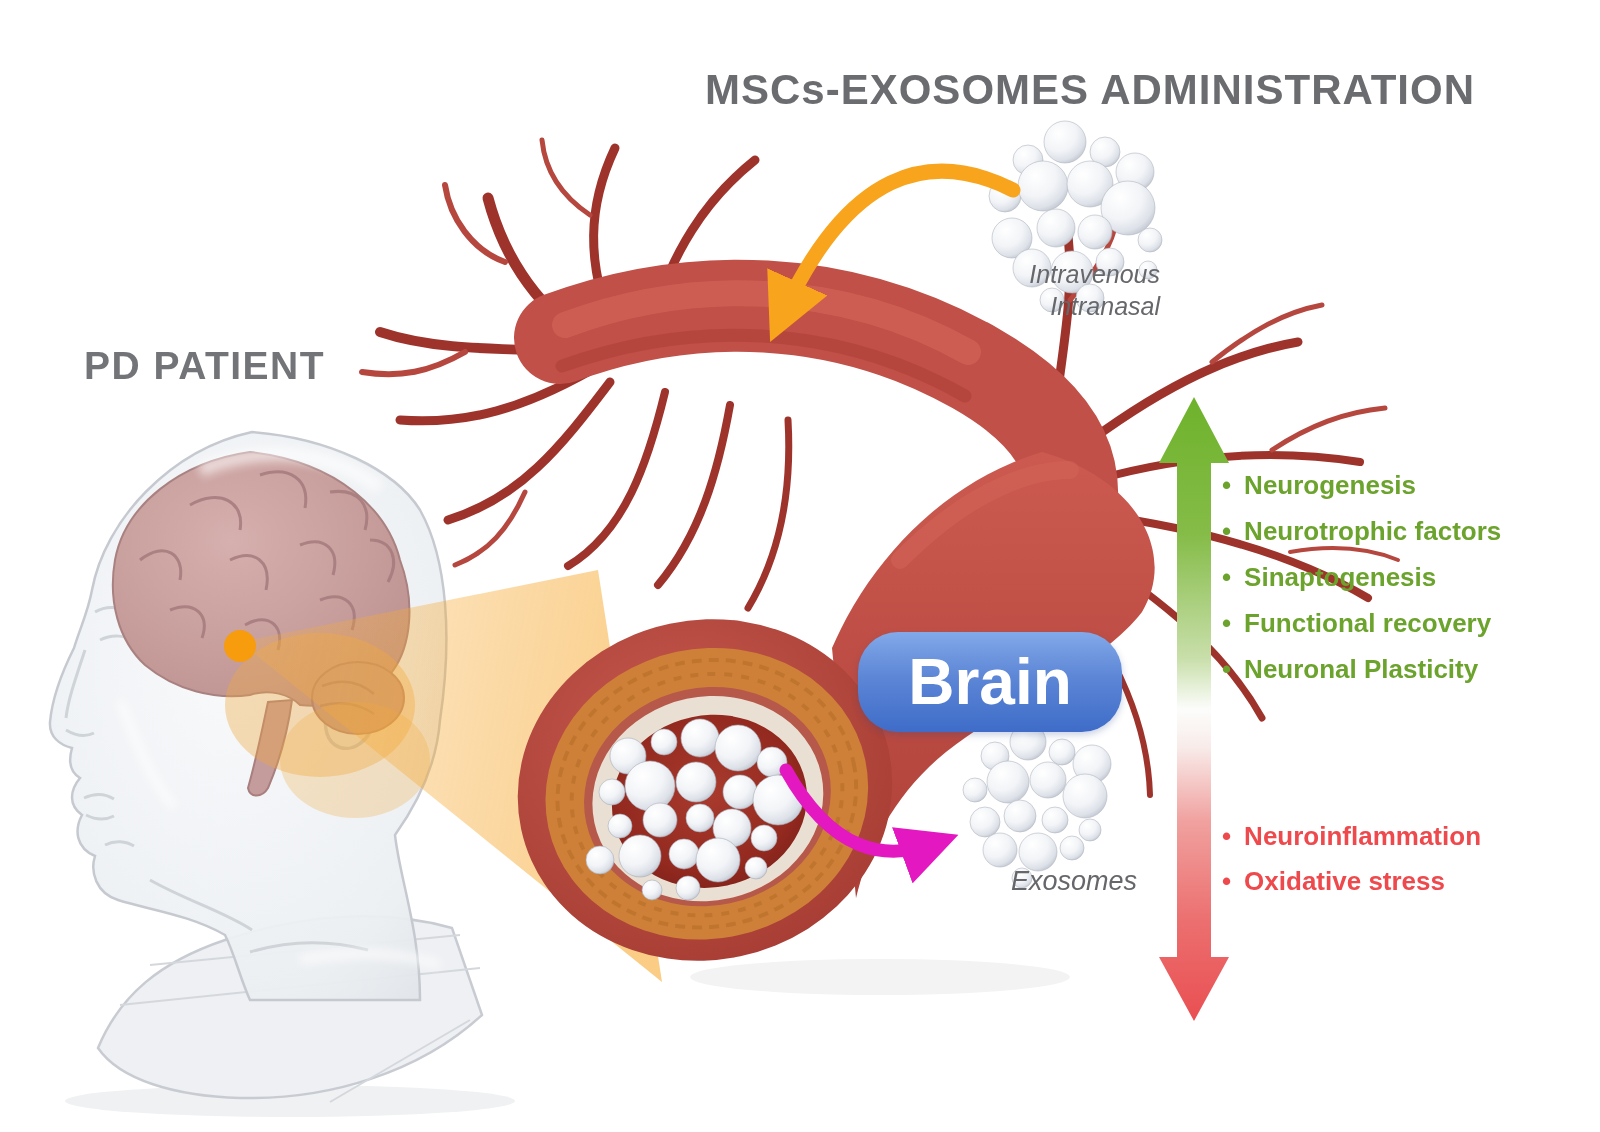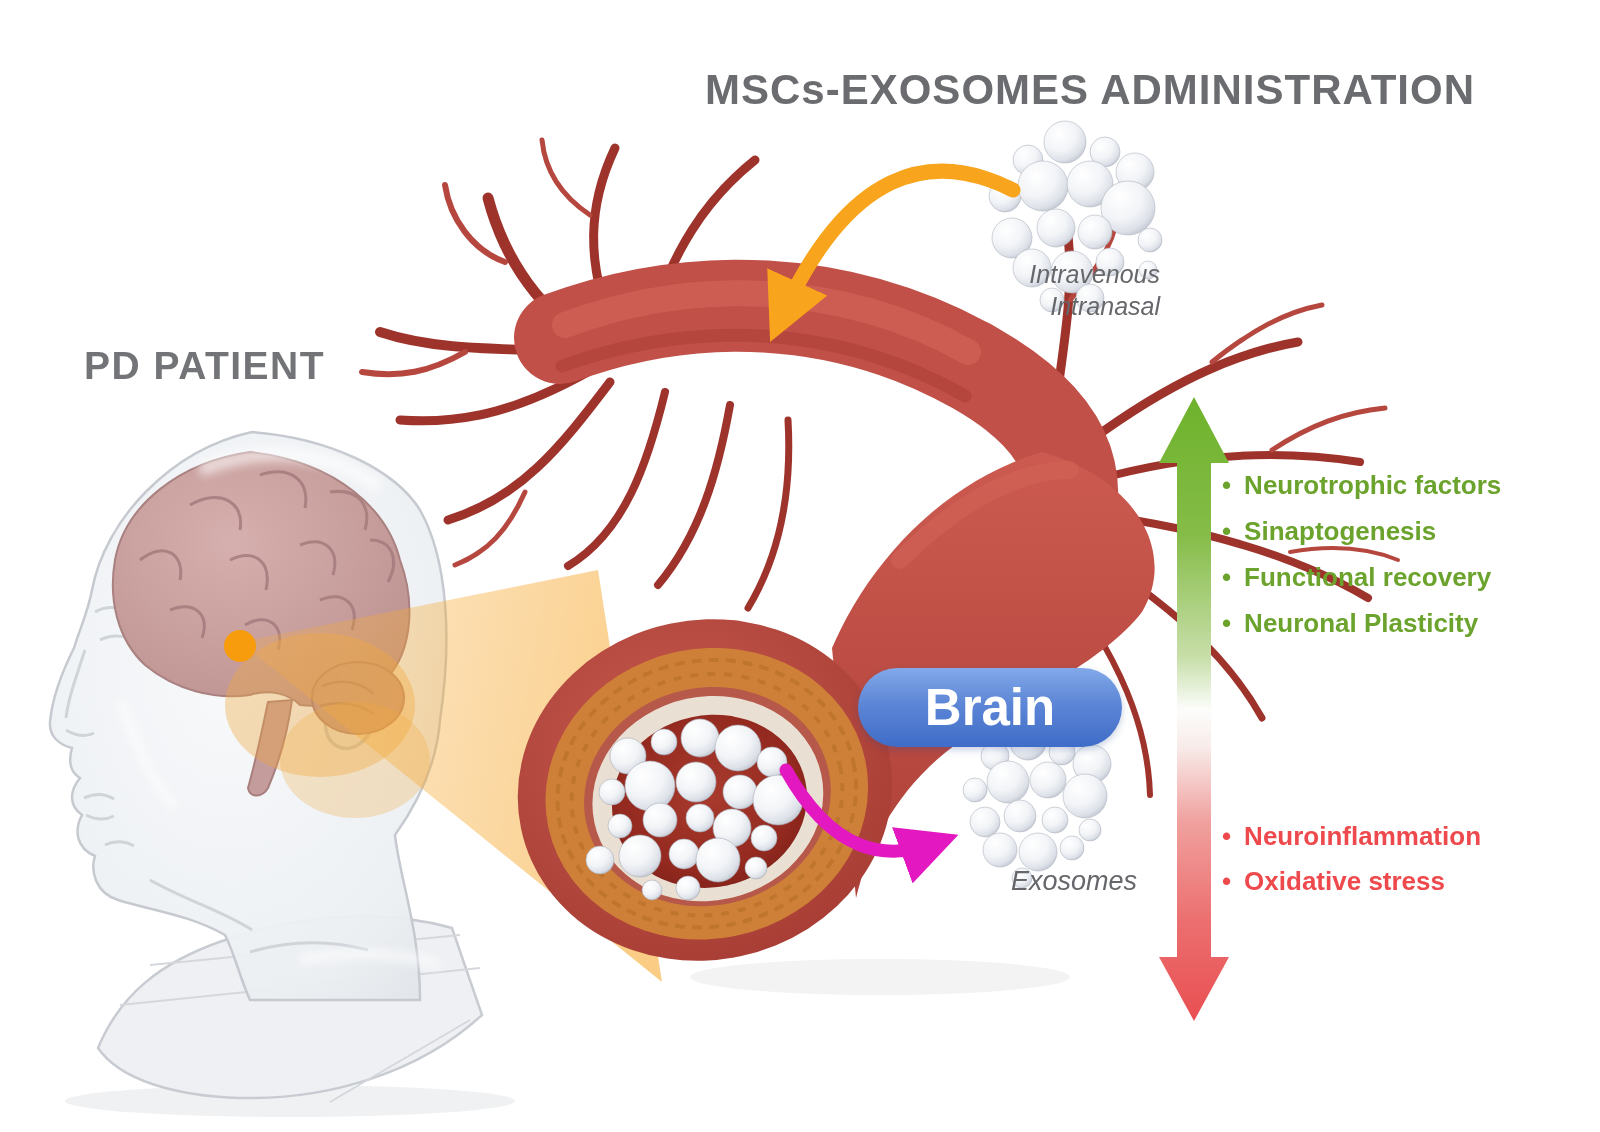--- a/index.html
+++ b/index.html
@@ -8,23 +8,23 @@
   .stage svg{position:absolute;left:0;top:0;}
   .txt{position:absolute;white-space:nowrap;}
   .page-title{left:705px;top:66px;font-size:42px;font-weight:bold;letter-spacing:1px;color:#6b6c6f;}
   .pd-title{left:84px;top:344px;font-size:39px;font-weight:bold;letter-spacing:1.5px;color:#737478;}
   .routes{left:960px;top:258px;width:200px;text-align:right;font-style:italic;
           font-size:25px;line-height:32px;color:#66676b;}
   .exo-label{left:974px;top:866px;width:200px;text-align:center;font-style:italic;
              font-size:27px;color:#66676b;}
   .pill{position:absolute;display:flex;align-items:center;justify-content:center;
         color:#ffffff;font-weight:bold;}
-  .pill-brain{left:858px;top:632px;width:264px;height:79px;border-radius:40px;
+  .pill-brain{left:858px;top:632px;width:264px;height:100px;border-radius:40px;
         background:linear-gradient(180deg,#82a9e9 0%,#5d86d6 45%,#3e6cc8 100%);
-        box-shadow:0 3px 7px rgba(40,70,140,.25);font-size:51px;margin-top:36px;}
+        box-shadow:0 3px 7px rgba(40,70,140,.25);font-size:64px;}
   .pill-bbb{left:670px;top:878px;width:258px;height:85px;border-radius:43px;
         background:linear-gradient(180deg,#e0a418 0%,#cf8f0c 55%,#b97e05 100%);
         box-shadow:0 3px 7px rgba(150,100,10,.25);font-size:50px;letter-spacing:2px;}
   ul.effect-list{position:absolute;margin:0;padding:0;list-style:none;font-weight:bold;}
   ul.effect-list li{display:flex;align-items:center;}
   ul.effect-list li::before{content:"\2022";margin-right:13px;}
   .inc{left:1222px;top:462px;font-size:26px;color:#6ba32d;}
   .inc li{height:46px;}
   .dec{left:1222px;top:814px;font-size:26px;color:#ee4a4d;}
   .dec li{height:45px;}
@@ -291,20 +291,21 @@
   <div>Intranasal</div>
 </div>
 
 <div class="txt exo-label">Exosomes</div>
 
 <div class="pill pill-brain">
   <span>Brain</span>
 </div>
 
 <ul class="effect-list inc">
+      <li>Neurogenesis</li>
       <li>Neurotrophic factors</li>
       <li>Sinaptogenesis</li>
       <li>Functional recovery</li>
       <li>Neuronal Plasticity</li>
     </ul>
 <ul class="effect-list dec">
       <li>Neuroinflammation</li>
       <li>Oxidative stress</li>
     </ul>
 

